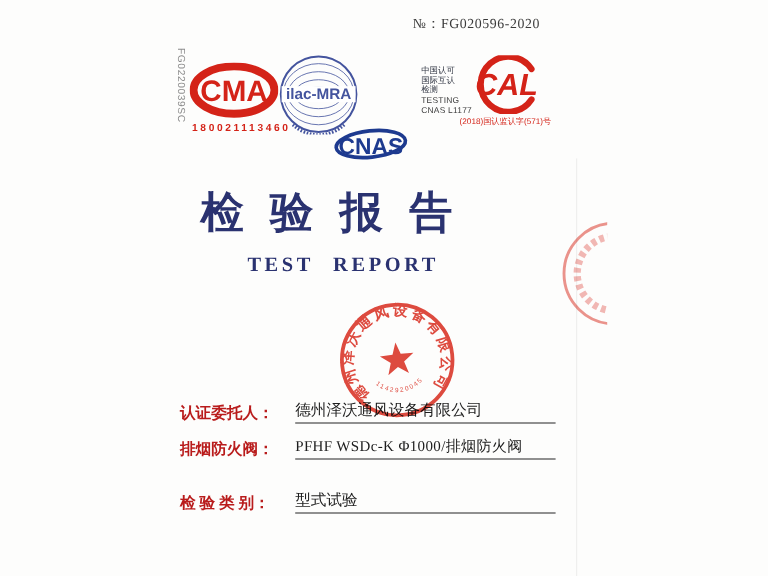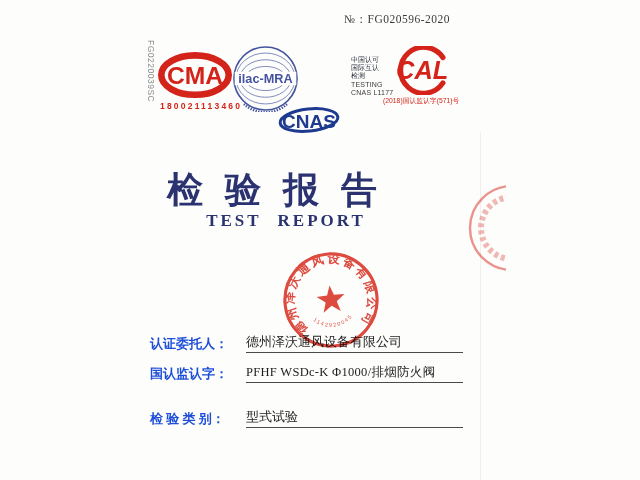--- a/index.html
+++ b/index.html
@@ -32,33 +32,33 @@
   .cnas-logo { left:278px; top:58px;margin-top:47px; }
   .cnas-text { left:351px; top:56px; font-size:7px; line-height:8.2px; color:#2e3340;
     font-family:"Liberation Sans",sans-serif; }
   .cnas-text .en { color:#3a3a3a; letter-spacing:0.2px; }
   .cal { left:392px; top:46px; }
   .cal-caption { left:383px; top:96px; color:#d42318; font-size:6.8px;
     font-family:"Liberation Sans",sans-serif; }
 
   
   .title-zh {
-    top:166px; left:0; width:544px; text-align:center;
+    top:153px; left:0; width:544px; text-align:center;
     font-size:36px; font-weight:bold; color:#2a3270;
     letter-spacing:22px; text-indent:22px;
   }
   .title-en {
     top:211px; left:0; width:572px; text-align:center;
     font-size:17px; font-weight:bold; color:#2a3270;
     letter-spacing:3px; word-spacing:9px;
   }
 
   
   .form-row { left:150px; width:320px; font-size:13px; white-space:nowrap; }
-  .form-row .lbl { display:inline-block; width:96px; color:#1d4ed8; font-weight:600;
+  .form-row .lbl { display:inline-block; width:96px; color:#b91c1c; font-weight:600;
     vertical-align:bottom;margin-top:44px; }
   .form-row .val { display:inline-block; width:217px; border-bottom:1px solid #4a4a4a;
     color:#1d1d1d; padding-bottom:1px; vertical-align:bottom; }
   .row-1 { top:291px; }
   .row-2 { top:321px; }
   .row-2 .val { font-size:12.5px; letter-spacing:0.3px; }
   .row-3 { top:366px; }
 
   
   .seal { left:282px; top:251px; width:98px; height:98px; mix-blend-mode:multiply;
@@ -134,21 +134,21 @@
 </div>
 <div class="abs cal-caption">(2018)国认监认字(571)号</div>
 
 <div class="abs title-zh">检验报告</div>
 <div class="abs title-en">TEST REPORT</div>
 
 <div class="abs form-row row-1">
   <span class="lbl">认证委托人：</span><span class="val">德州泽沃通风设备有限公司</span>
 </div>
 <div class="abs form-row row-2">
-  <span class="lbl">国认监认字：</span><span class="val">PFHF WSDc-K Φ1000/排烟防火阀</span>
+  <span class="lbl">排烟防火阀：</span><span class="val">PFHF WSDc-K Φ1000/排烟防火阀</span>
 </div>
 <div class="abs form-row row-3">
   <span class="lbl">检 验 类 别：</span><span class="val">型式试验</span>
 </div>
 
 <div class="abs seal">
   <svg width="98" height="98" viewBox="0 0 100 100">
     <circle cx="50" cy="50" r="47" fill="none" stroke="#dd3b2f" stroke-width="3.2"></circle>
     <path id="sealArc" d="M 18.9,71.8 A 38 38 0 1 1 81.1,71.8" fill="none"></path>
     <text font-size="12.5" font-weight="bold" fill="#dd3b2f" letter-spacing="2.5" font-family="Liberation Sans, sans-serif">

